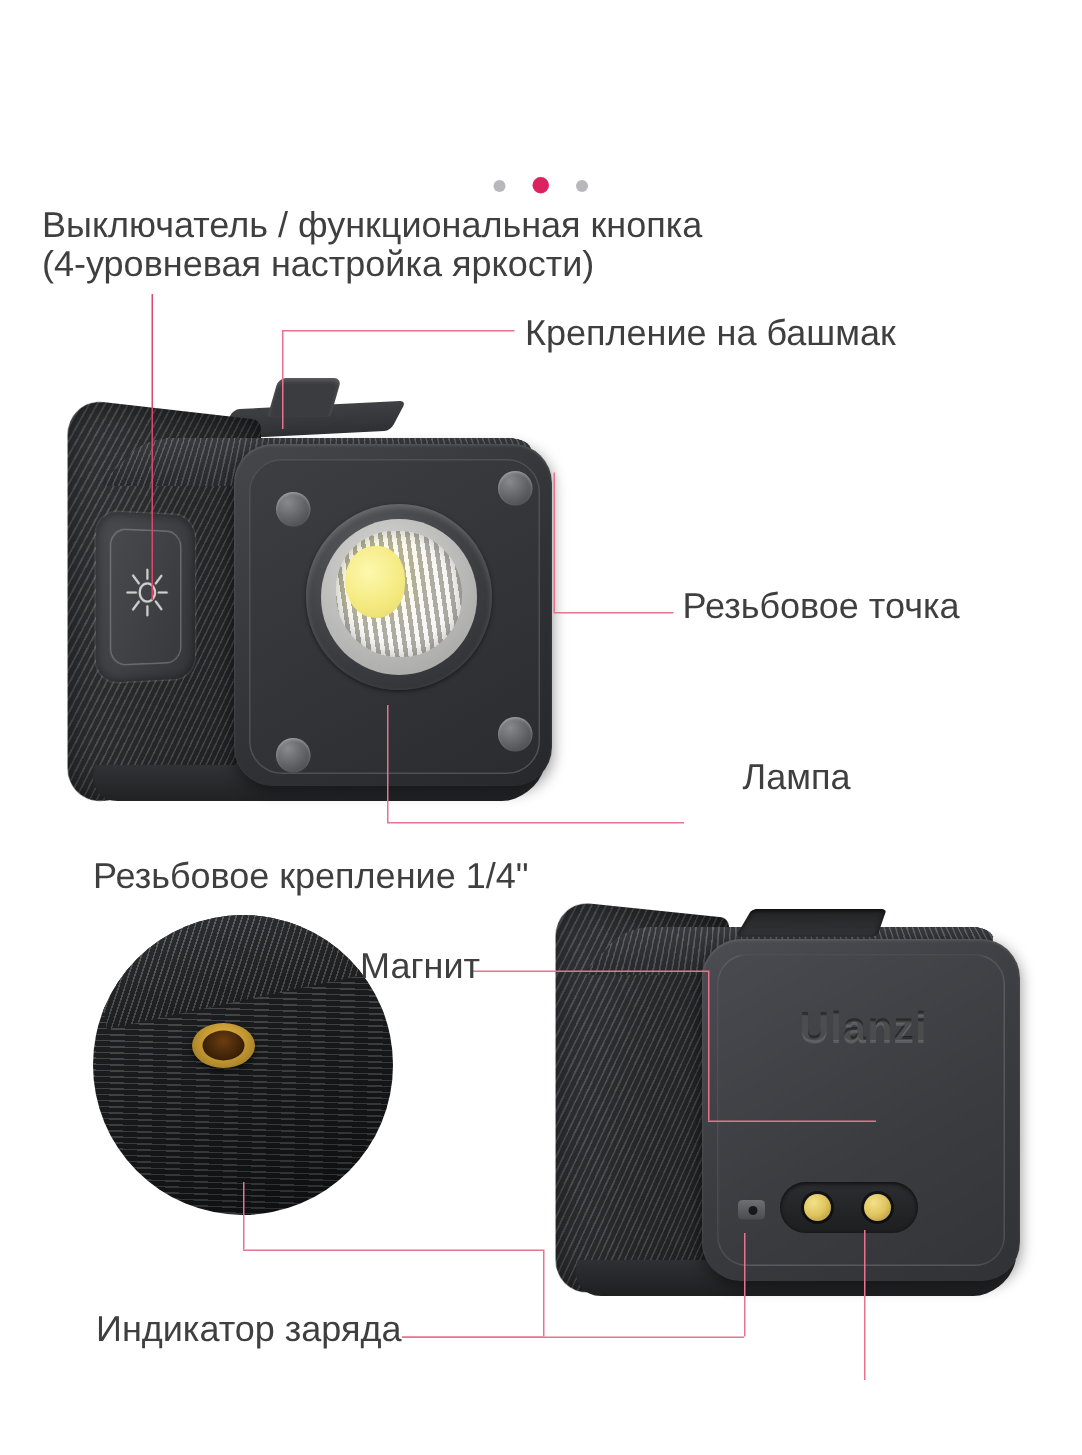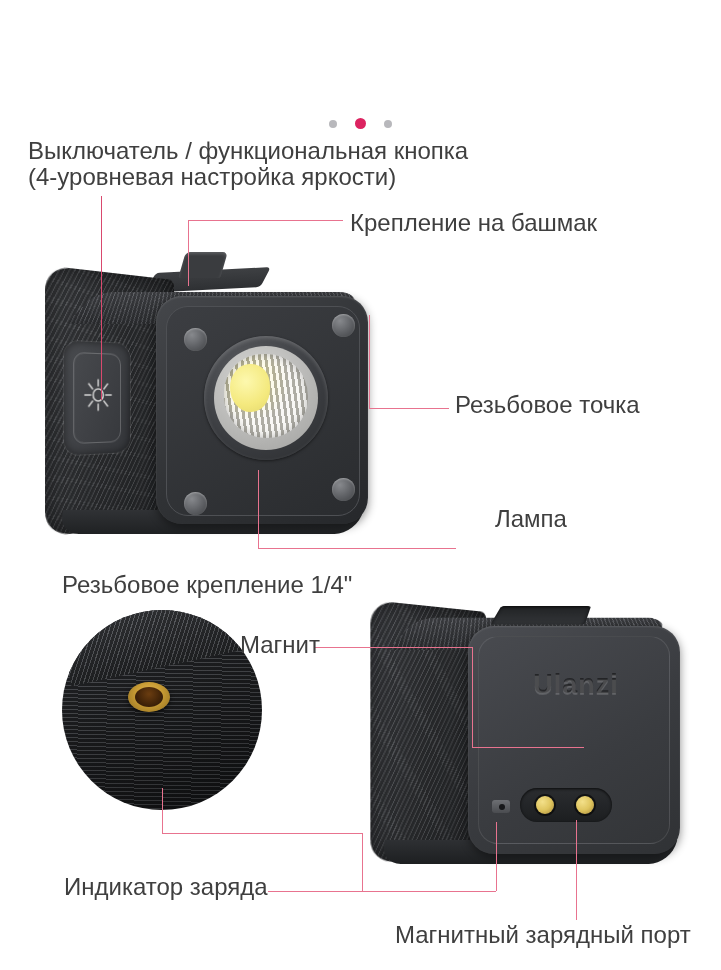--- a/index.html
+++ b/index.html
@@ -541,15 +541,14 @@
   <div class="ln ln-v" style="left:576px; top:820px;  height:100px;"></div>
 
   <div class="callout c-switch">Выключатель / функциональная кнопка
 (4-уровневая настройка яркости)</div>
   <div class="callout c-shoe">Крепление на башмак</div>
   <div class="callout c-magdot">Резьбовое точка</div>
   <div class="callout c-lamp">Лампа</div>
   <div class="callout c-thread">Резьбовое крепление 1/4"</div>
   <div class="callout c-magnet">Магнит</div>
   <div class="callout c-charge">Индикатор заряда</div>
-  <div class="callout c-port">Магнитный зарядный порт</div>
 
 </div>
 
 </body></html>

